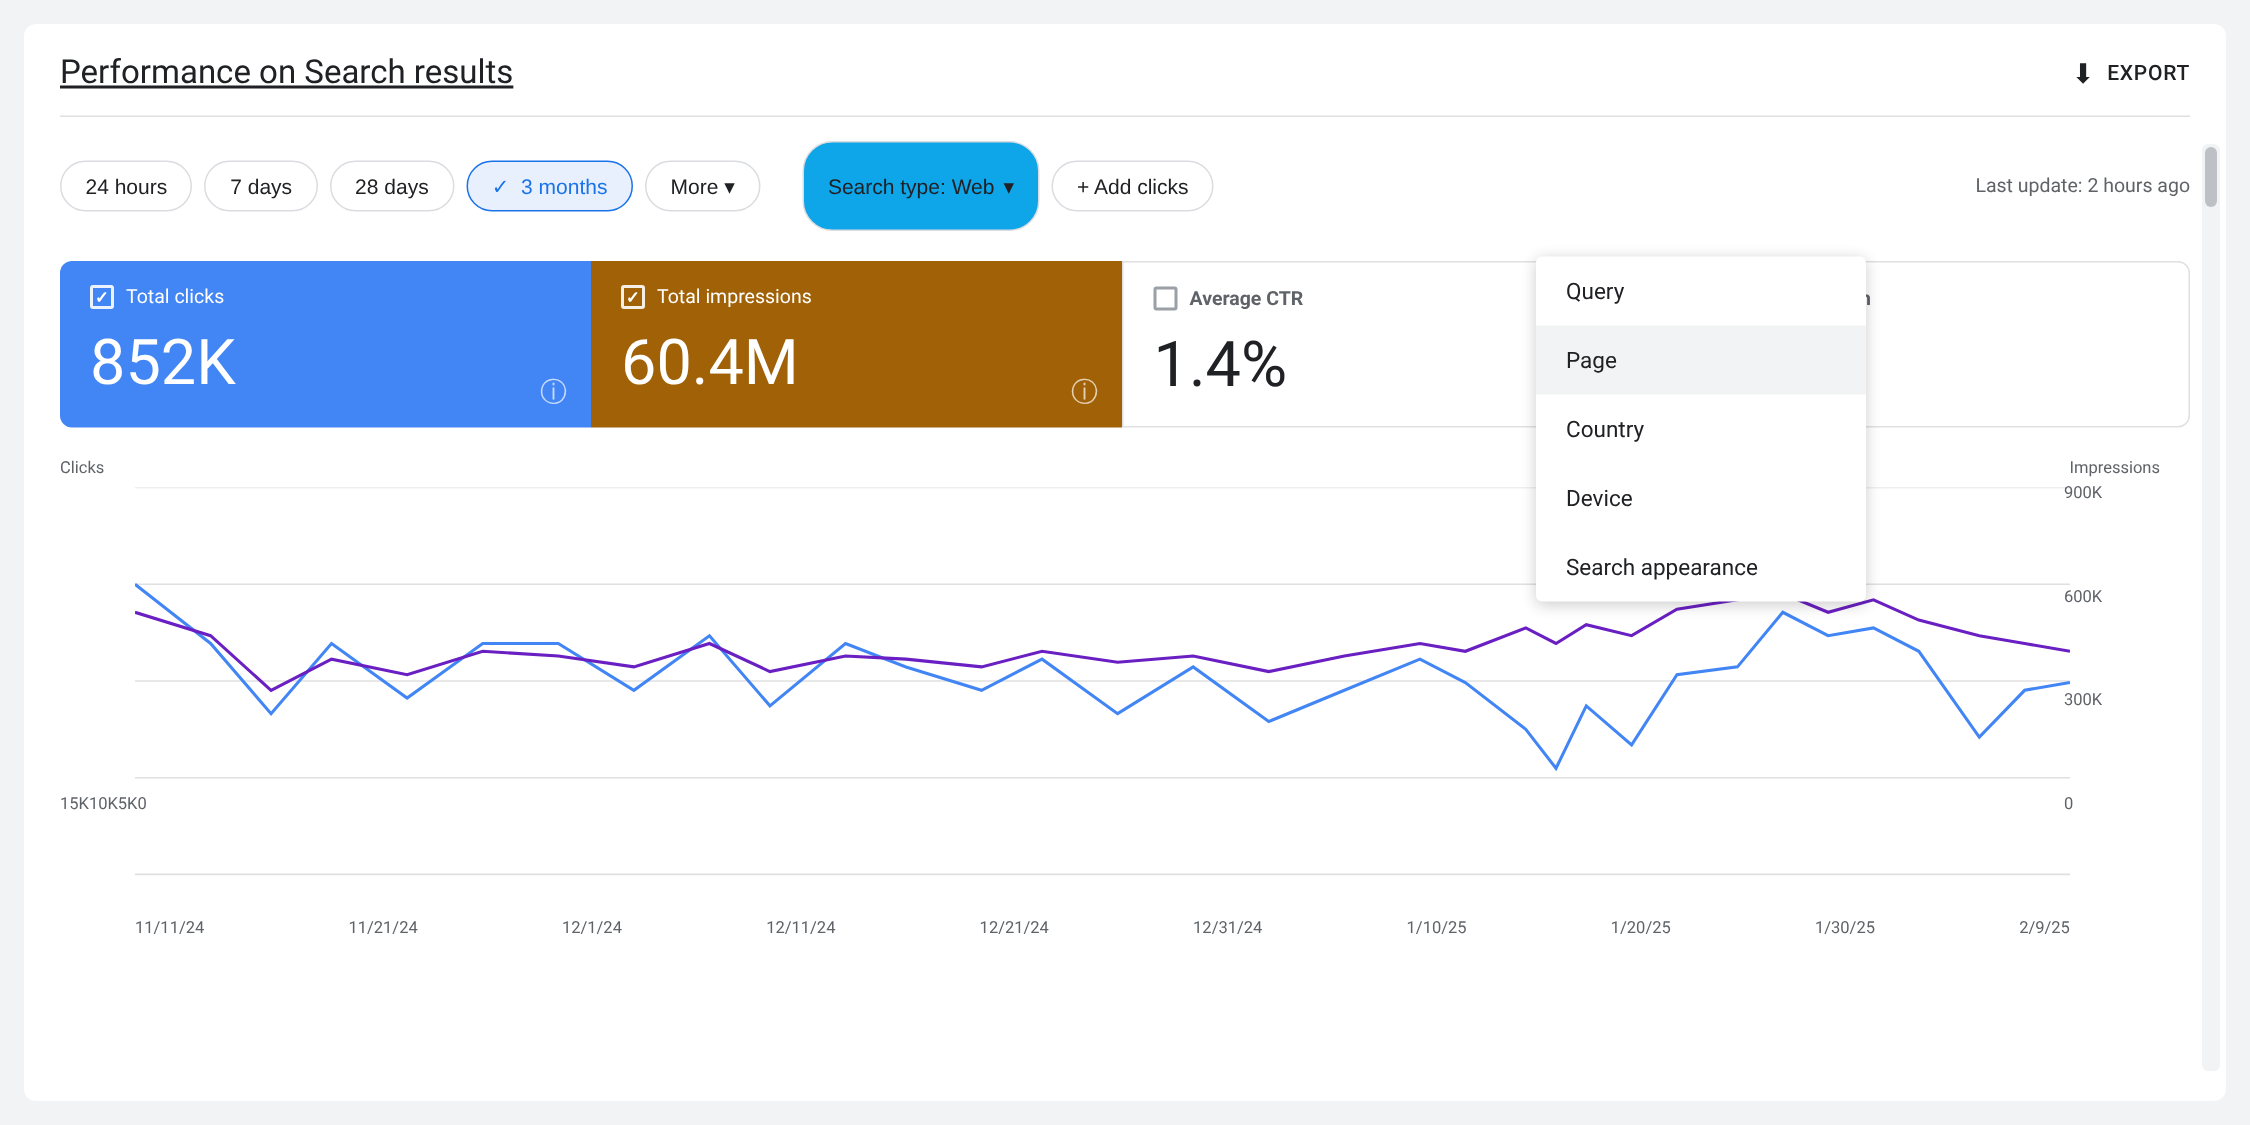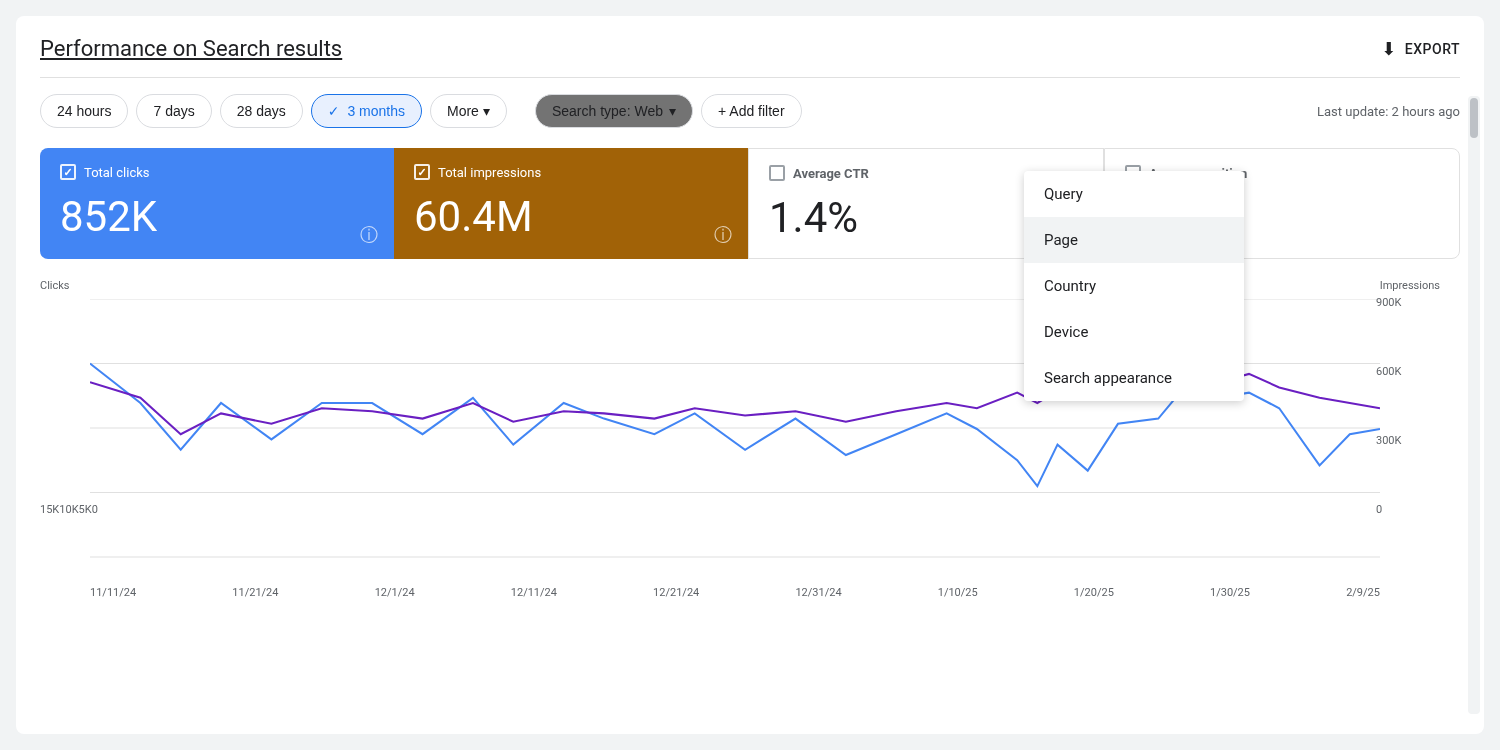--- a/index.html
+++ b/index.html
@@ -74,24 +74,24 @@
       border-radius: 20px;
       background: #fff;
       font-size: 14px;
       cursor: pointer;
       color: #202124;
       display: flex;
       align-items: center;
       gap: 4px;
     }
     .search-type-btn {
-      padding: 8px 16px;
+      padding: 21px 16px;
       border: 1px solid #dadce0;
       border-radius: 20px;
-      background: #737373;
+      background: #0ea5e9;
       font-size: 14px;
       cursor: pointer;
       color: #202124;
       display: flex;
       align-items: center;
       gap: 6px;
       margin-left: 20px;
     }
     .add-filter-btn {
       padding: 8px 16px;
@@ -303,21 +303,21 @@
     <button class="more-btn">
       <span>More</span>
       <span>▾</span>
     </button>
 
     <button class="search-type-btn">
       <span>Search type: Web</span>
       <span>▾</span>
     </button>
     <button class="add-filter-btn">
-      <span>+ Add filter</span>
+      <span>+ Add clicks</span>
     </button>
 
     <span class="last-update">Last update: 2 hours ago</span>
   </div>
 
   <div class="metrics-row">
 
     <div class="metric-card active-blue">
       <div class="metric-label">
         <div class="checkbox-icon checked"></div>

